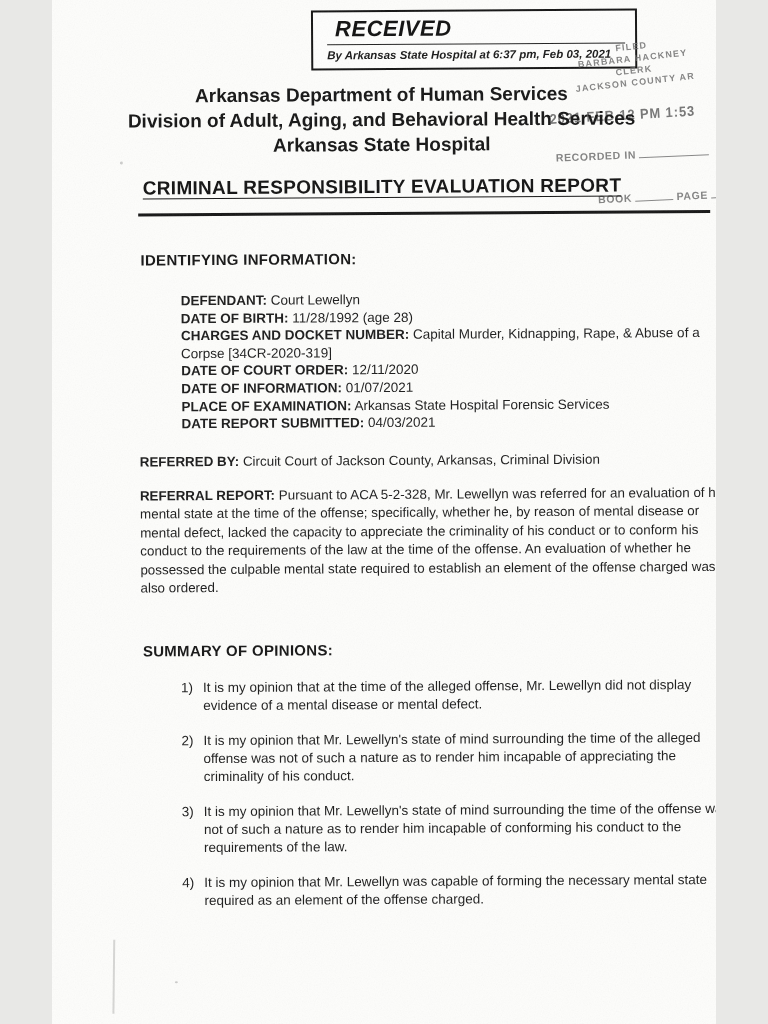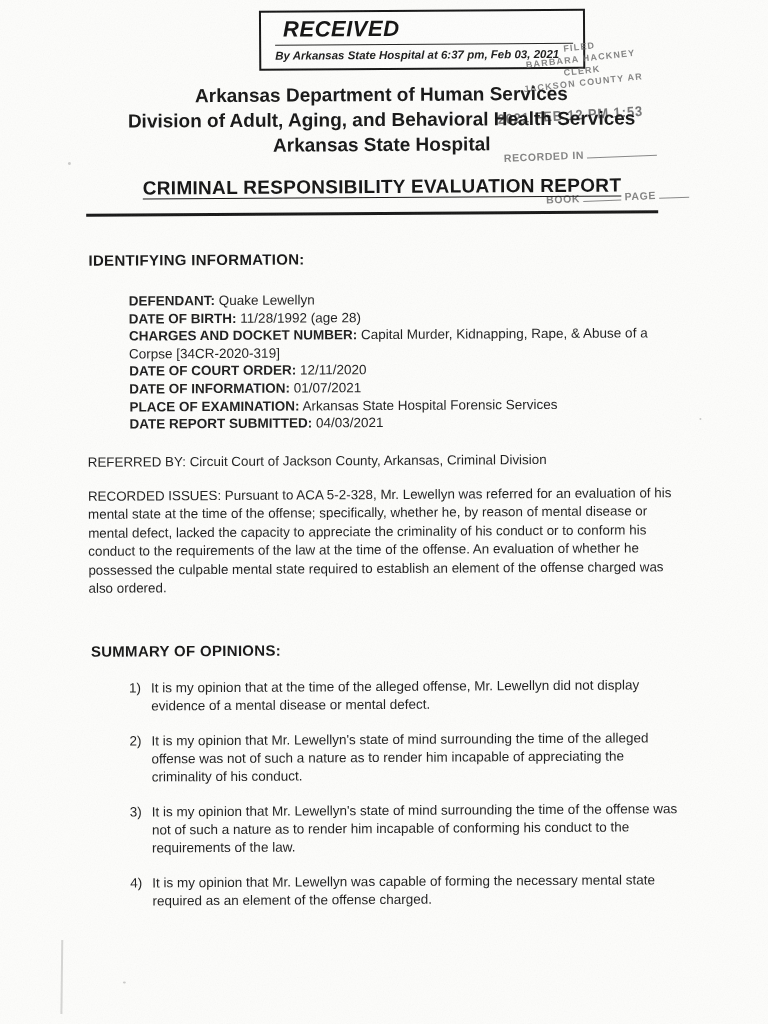--- a/index.html
+++ b/index.html
@@ -1,18 +1,18 @@
 <!DOCTYPE html>
 <html><head>
 <meta charset="utf-8">
 <style>
   html, body { margin: 0; padding: 0; background: #e8e8e6; }
   .page {
     position: relative;
-    width: 768px;
+    width: 664px;
     height: 1024px;
     margin: 0 auto;
     background: #fdfdfb;
     overflow: hidden;
     font-family: "Liberation Sans", sans-serif;
     color: #1c1c1c;
   }
   .content { position: absolute; inset: 0; transform: rotate(-0.35deg); }
 
   
@@ -76,21 +76,21 @@
   .heading-identifying { top: 250px; }
   .heading-summary { top: 641px; }
 
   .fields { position: absolute; left: 130px; top: 291px; width: 548px;
     font-size: 13.5px; line-height: 17.6px; }
   .flabel { font-weight: bold; }
 
   .para { position: absolute; left: 88px; width: 588px; font-size: 13.4px; line-height: 18.4px; }
   .para-referred { top: 452px; }
   .para-referral { top: 486px; }
-  .plabel { font-weight: normal; }
+  .plabel { font-weight: bold; }
 
   .opinions { position: absolute; left: 128px; top: 678px; width: 556px;
     font-size: 13.5px; line-height: 18px; }
   .opinion { display: flex; margin-bottom: 17px; }
   .opinion .num { flex: 0 0 22px; }
   .opinion .otext { flex: 1; }
 
   
   .noise { position: absolute; inset: 0; pointer-events: none; }
   .edge-artifact {
@@ -136,21 +136,21 @@
     </div>
 
     <div class="report-title">CRIMINAL RESPONSIBILITY EVALUATION REPORT</div>
     <div class="title-rule"></div>
 
     <div class="section-heading heading-identifying">IDENTIFYING INFORMATION:</div>
 
     <div class="fields">
       <div class="field">
         <span class="flabel">DEFENDANT:</span>
-        <span>Quake Lewellyn</span>
+        <span>Court Lewellyn</span>
       </div>
       <div class="field">
         <span class="flabel">DATE OF BIRTH:</span>
         <span>11/28/1992 (age 28)</span>
       </div>
       <div class="field">
         <span class="flabel">CHARGES AND DOCKET NUMBER:</span>
         <span>Capital Murder, Kidnapping, Rape, &amp; Abuse of a Corpse [34CR-2020-319]</span>
       </div>
       <div class="field">
@@ -170,21 +170,21 @@
         <span>04/03/2021</span>
       </div>
     </div>
 
     <div class="para para-referred">
       <span class="plabel">REFERRED BY:</span>
       <span>Circuit Court of Jackson County, Arkansas, Criminal Division</span>
     </div>
 
     <div class="para para-referral">
-      <span class="plabel">RECORDED ISSUES:</span>
+      <span class="plabel">REFERRAL REPORT:</span>
       <span>Pursuant to ACA 5-2-328, Mr. Lewellyn was referred for an evaluation of his mental state at the time of the offense; specifically, whether he, by reason of mental disease or mental defect, lacked the capacity to appreciate the criminality of his conduct or to conform his conduct to the requirements of the law at the time of the offense. An evaluation of whether he possessed the culpable mental state required to establish an element of the offense charged was also ordered.</span>
     </div>
 
     <div class="section-heading heading-summary">SUMMARY OF OPINIONS:</div>
 
     <div class="opinions">
       <div class="opinion">
         <span class="num">1)</span>
         <span class="otext">It is my opinion that at the time of the alleged offense, Mr. Lewellyn did not display evidence of a mental disease or mental defect.</span>
       </div>

